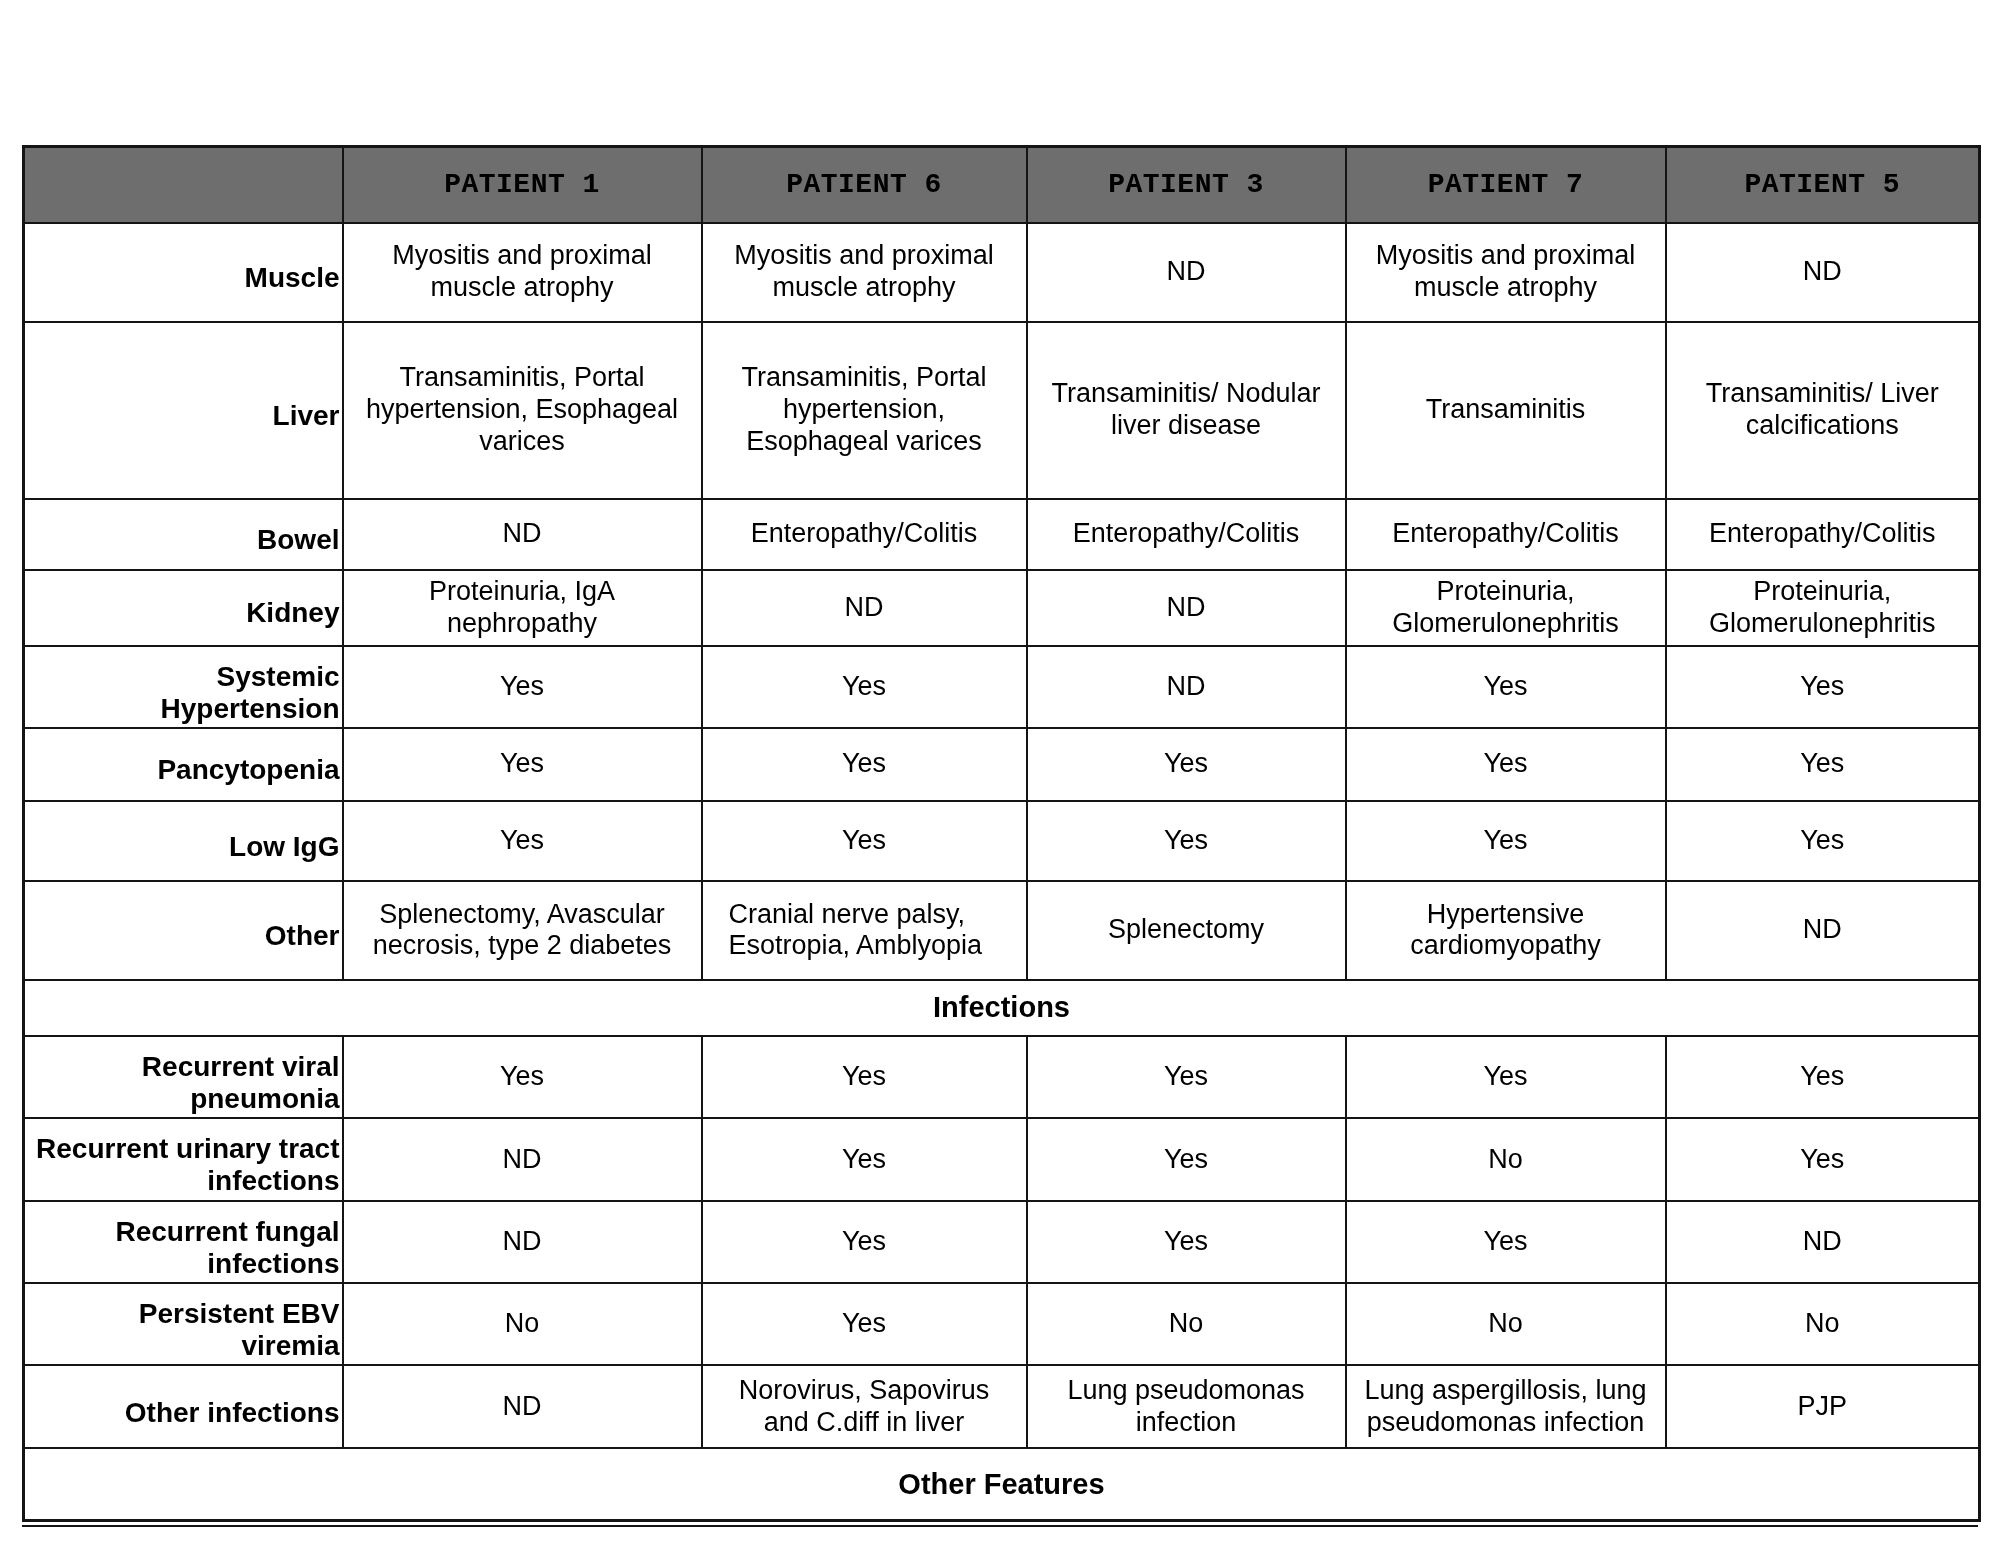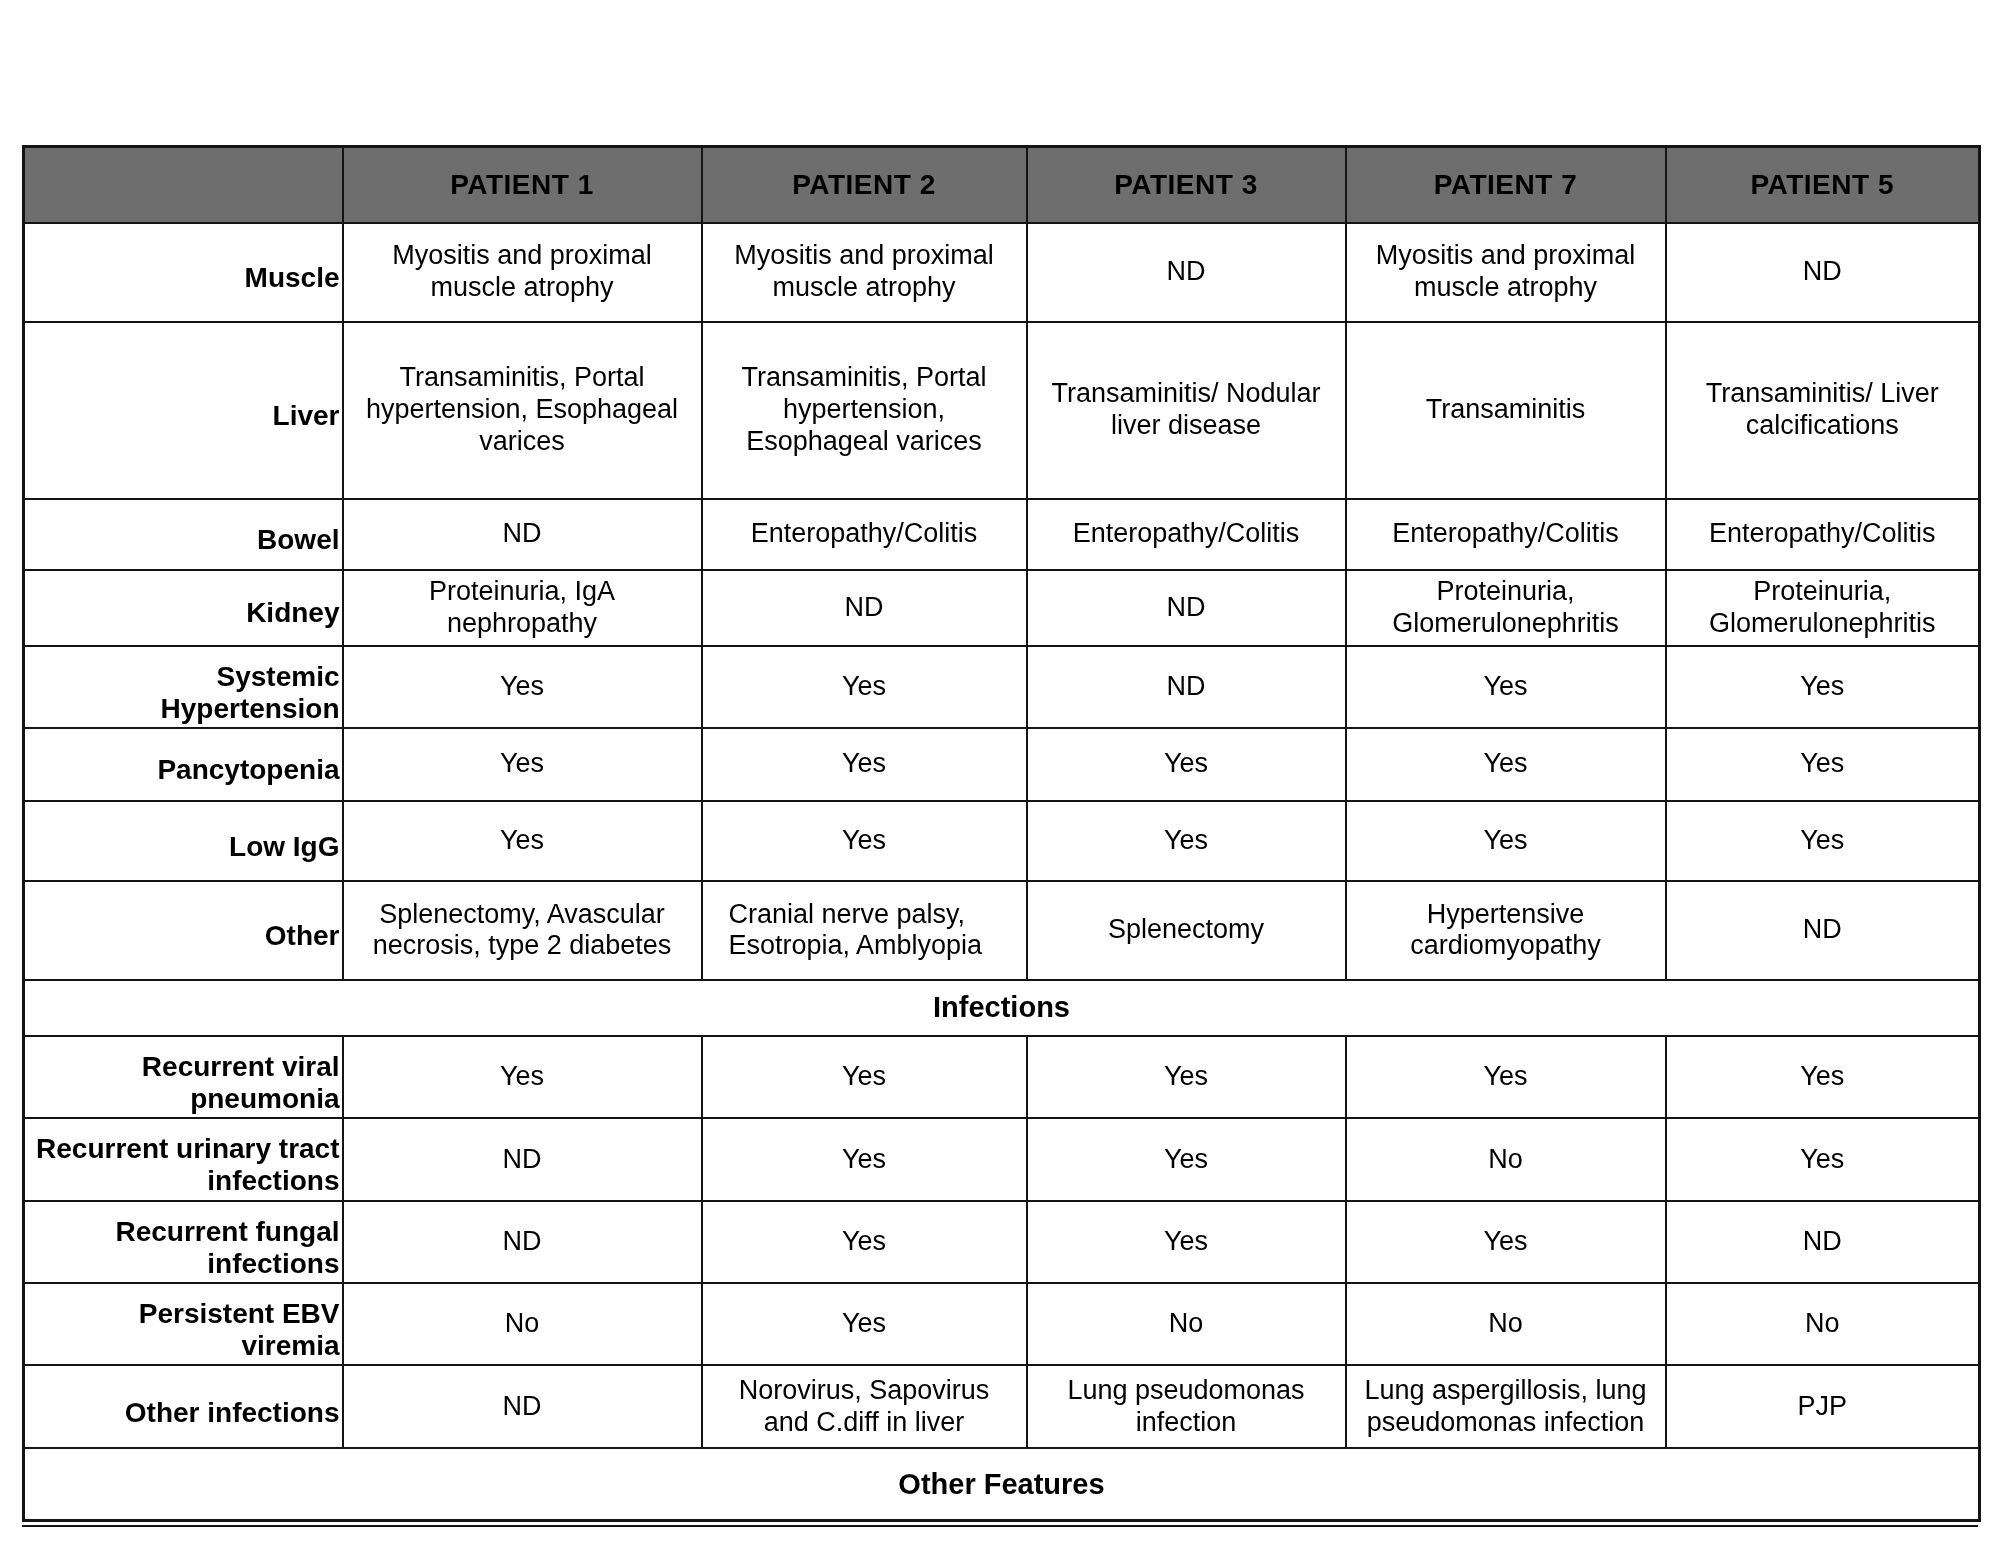--- a/index.html
+++ b/index.html
@@ -28,20 +28,21 @@
     overflow: hidden;
   }
   
   tr.head th {
     background: var(--header-bg, #6e6e6e);
     font-weight: bold;
     font-size: 28px;
     text-align: center;
     vertical-align: middle;
     letter-spacing: 0.5px;
+    font-family: Liberation Mono, monospace;
   }
   
   th.lbl {
     text-align: right;
     font-weight: bold;
     font-size: 28px;
     vertical-align: middle;
     padding: 14px 2px 2px 9px;
     line-height: 1.15;
   }
@@ -84,21 +85,21 @@
       <col style="width:359px">
       <col style="width:325px">
       <col style="width:319px">
       <col style="width:320px">
       <col style="width:314px">
     </colgroup>
     <thead>
         <tr class="head" style="height: 76px;">
           <th></th>
           <th>PATIENT 1</th>
-          <th>PATIENT 2</th>
+          <th>PATIENT 6</th>
           <th>PATIENT 3</th>
           <th>PATIENT 7</th>
           <th>PATIENT 5</th>
         </tr>
       </thead>
     <tbody>
         <tr style="height: 99px;">
           <th class="lbl" scope="row">Muscle</th>
           <td class="data">Myositis and proximal muscle atrophy</td>
           <td class="data">Myositis and proximal muscle atrophy</td>

